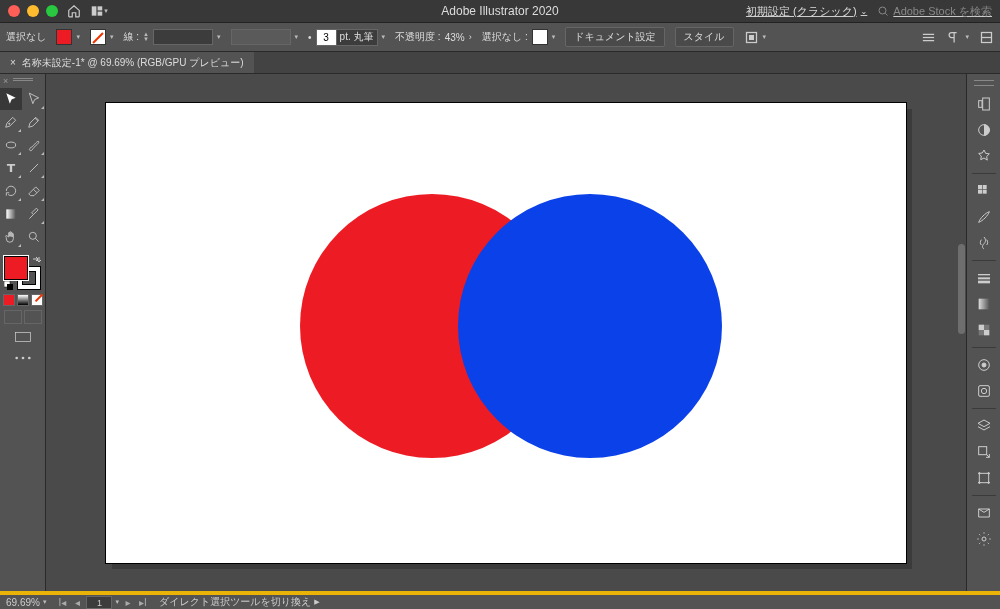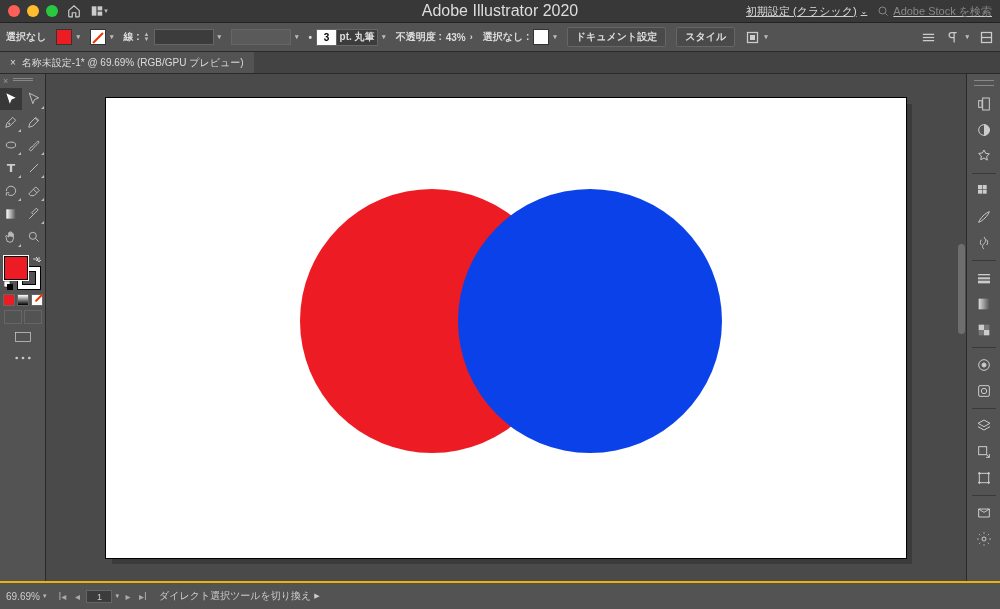--- a/index.html
+++ b/index.html
@@ -7,29 +7,29 @@
   body { background: #4a4a4a; display: flex; flex-direction: column; }
 
   
   .titlebar { height: 22px; display: flex; align-items: center; background: #383838; padding: 0 8px; gap: 7px; }
   .traffic { width: 12px; height: 12px; border-radius: 50%; }
   .tr-close { background: #ff5f57; }
   .tr-min   { background: #febc2e; }
   .tr-max   { background: #28c840; }
   .mb-home, .mb-arrange { width: 18px; height: 18px; display: flex; align-items: center; justify-content: center; color: #ccc; }
   .mb-home svg, .mb-arrange svg { width: 14px; height: 14px; }
-  .title-center { position: absolute; left: 0; right: 0; text-align: center; pointer-events: none; font-size: 16px; color: #ddd; }
+  .title-center { position: absolute; left: 0; right: 0; text-align: center; pointer-events: none; font-size: 12px; color: #ddd; }
   .title-right { margin-left: auto; display: flex; align-items: center; gap: 10px; text-decoration: underline; }
   .workspace-switch { display: flex; align-items: center; gap: 4px; font-size: 11px; color: #ddd; }
   .workspace-switch .chev { font-size: 8px; }
   .search { display: flex; align-items: center; gap: 4px; color: #888; }
   .search svg { width: 12px; height: 12px; }
 
   
-  .controlbar { height: 30px; background: #535353; display: flex; align-items: center; padding: 0 6px; gap: 10px; border-top: 1px solid #222; border-bottom: 1px solid #2a2a2a; font-size: 10px; color: #ddd; font-weight: bold; }
+  .controlbar { height: 30px; background: #535353; display: flex; align-items: center; padding: 0 6px; gap: 10px; border-top: 1px solid #222; border-bottom: 1px solid #2a2a2a; font-size: 10px; color: #ddd; }
   .ctrl-group { display: flex; align-items: center; gap: 4px; }
   .swatch { width: 16px; height: 16px; border: 1px solid #333; }
   .swatch.red { background: #ed1c24; }
   .swatch.diag { background: #fff; position: relative; }
   .swatch.diag::after { content: ""; position: absolute; left: 0; right: 0; top: 50%; border-top: 2px solid #e30; transform: rotate(-45deg); }
   .swatch.white { background: #fff; }
   .tiny-chev { font-size: 7px; color: #bbb; }
   .ctrl-input { height: 16px; border: 1px solid #666; background: #3c3c3c; }
   .ctrl-input.blank-wide { width: 60px; }
   .ctrl-input.grey-wide { width: 60px; background: #5a5a5a; }
@@ -87,21 +87,21 @@
   
   .canvas-area { flex: 1; position: relative; background: #4a4a4a; overflow: hidden; display: flex; align-items: center; justify-content: center; }
   .artboard { width: 800px; height: 460px; background: #ffffff; box-shadow: 0 0 0 1px #000, 6px 6px 0 rgba(0,0,0,.2); position: relative; }
   .shape { position: absolute; border-radius: 50%; }
 
   
   .vscroll { position: absolute; right: 34px; top: 0; bottom: 0; width: 10px; }
   .vscroll .thumb { position: absolute; right: 1px; top: 170px; width: 7px; height: 90px; background: #6e6e6e; border-radius: 4px; }
 
   
-  .statusbar { height: 28px; background: #535353; display: flex; align-items: center; padding: 0 6px; gap: 10px; font-size: 10px; color: #ccc; border-top: 2px solid #eab308; }
+  .statusbar { height: 18px; background: #535353; display: flex; align-items: center; padding: 0 6px; gap: 10px; font-size: 10px; color: #ccc; border-top: 4px solid #eab308; }
   .statusbar .seg { display: flex; align-items: center; gap: 3px; }
   .statusbar .nav-btn { width: 12px; height: 12px; display: flex; align-items: center; justify-content: center; color: #aaa; }
   .statusbar .artboard-num { width: 26px; height: 13px; background: #3c3c3c; border: 1px solid #666; font-size: 9px; text-align: center; line-height: 12px; }
 </style>
 </head>
 <body>
 
 <div class="titlebar">
   <div class="traffic tr-close"></div>
   <div class="traffic tr-min"></div>

